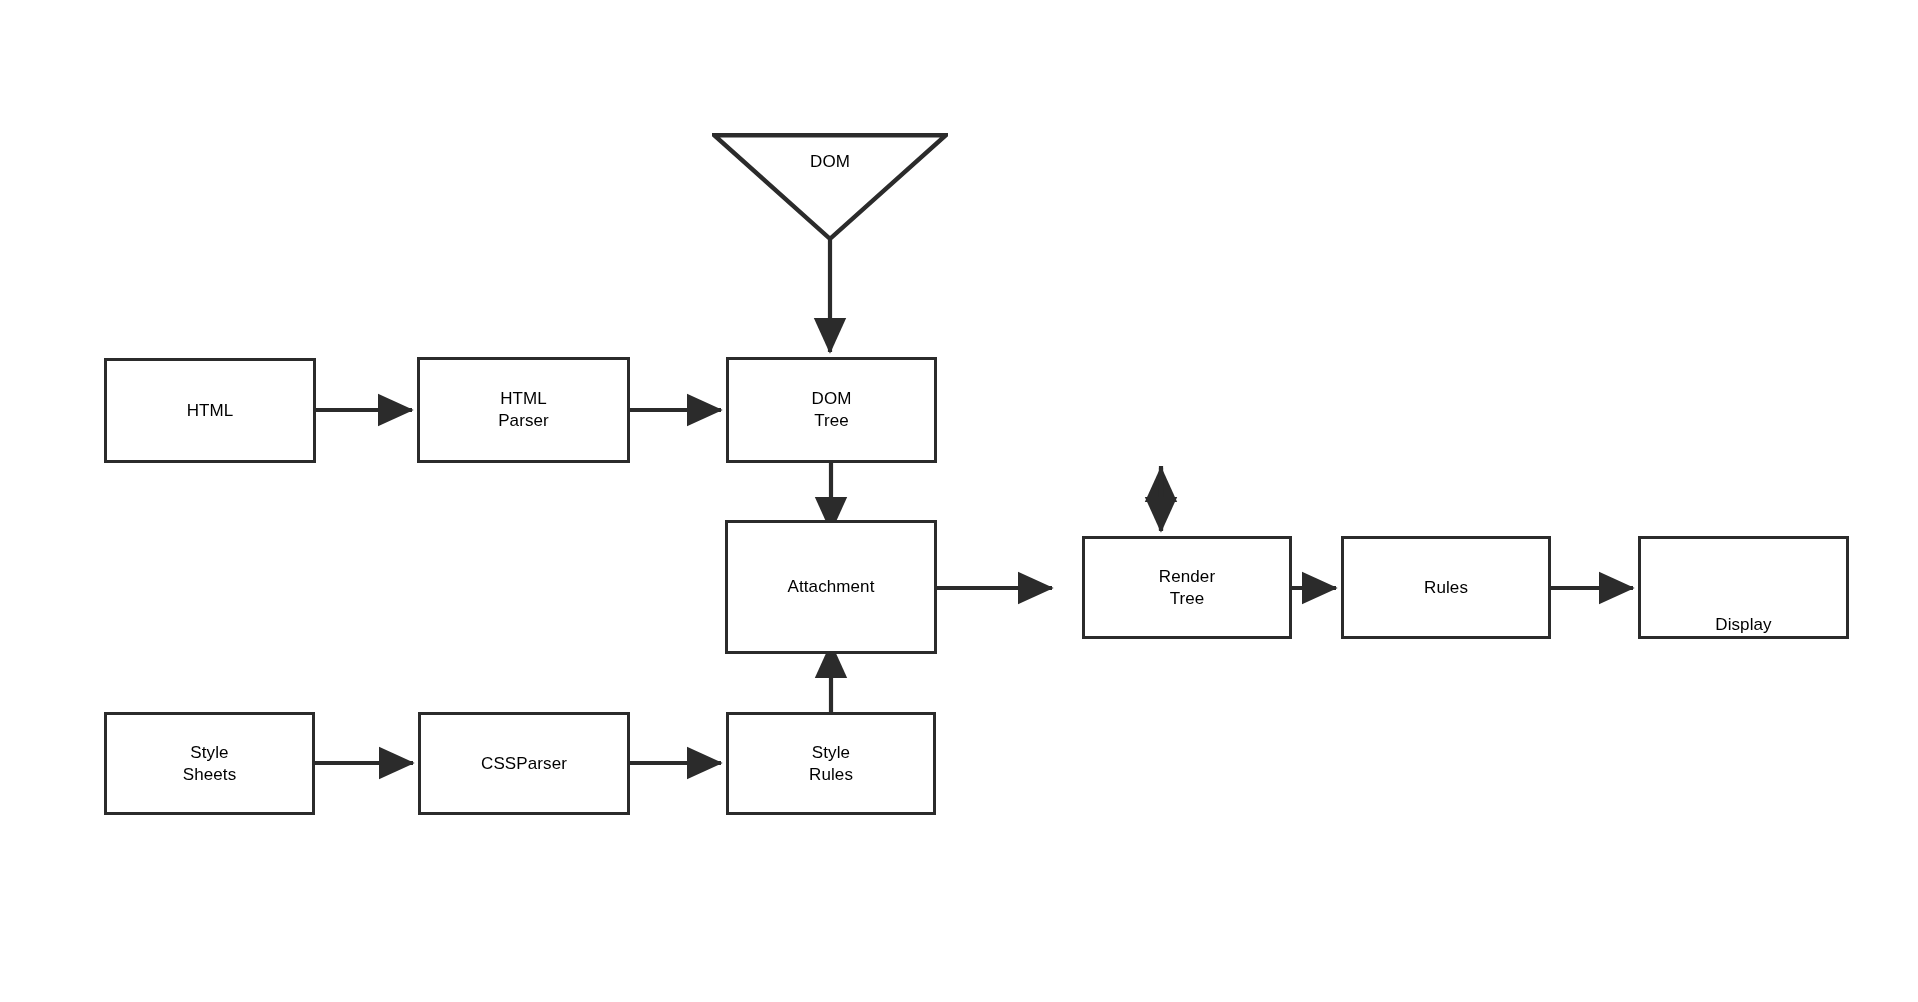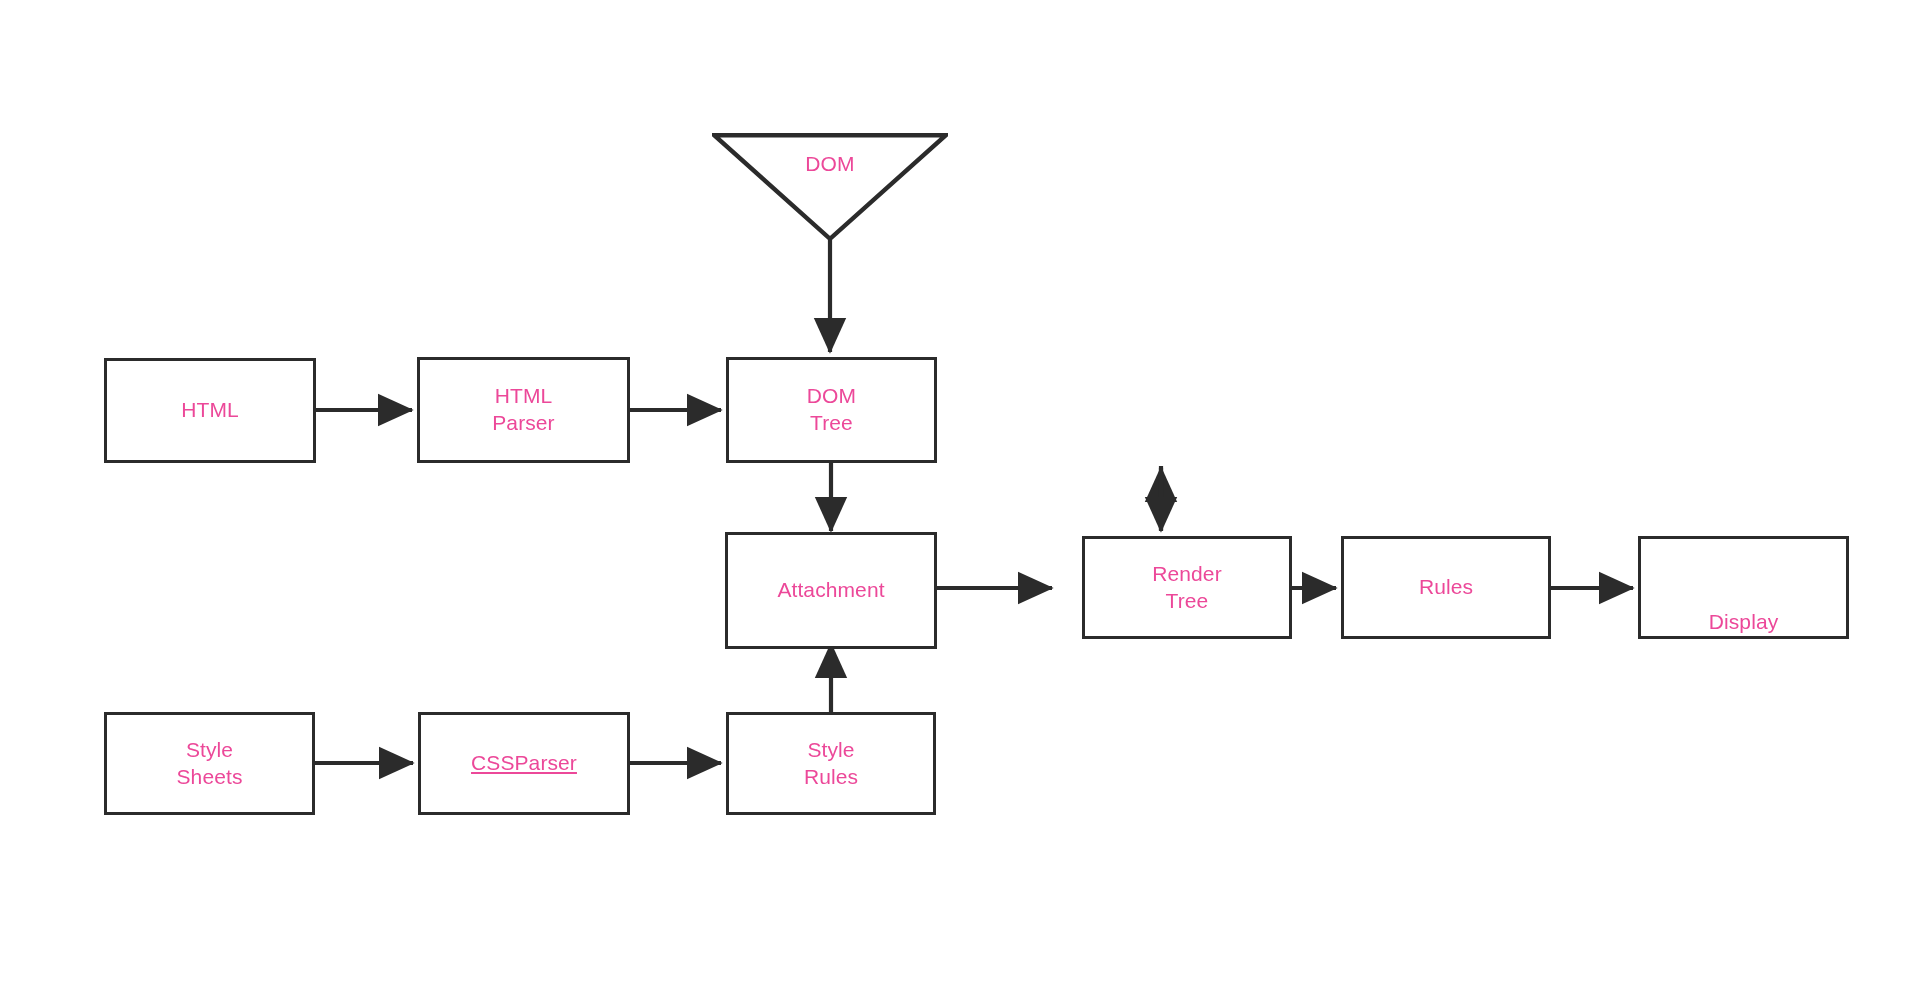--- a/index.html
+++ b/index.html
@@ -25,22 +25,22 @@
     height: 1002px;
     pointer-events: none;
   }
   .node {
     position: absolute;
     box-sizing: border-box;
     display: flex;
     align-items: center;
     justify-content: center;
     text-align: center;
-    color: #ec4899;
-    font-size: 21px;
+    color: #000000;
+    font-size: 17px;
     line-height: 1.28;
     letter-spacing: 0.1px;
     white-space: pre-line;
   }
   .node.box {
     border: 3px solid #2b2b2b;
     background: #ffffff;
   }
   .node.triangle {
     border: none;
@@ -112,21 +112,21 @@
     </svg>
     <span class="tri-label">DOM</span>
   </div>
 
   <div class="node box" style="left:726px; top:357px; width:211px; height:106px;">
     <span>DOM
 Tree</span>
   </div>
 
 
-  <div class="node box" style="left:725px; top:532px; width:212px; height:117px;text-align:right;">
+  <div class="node box" style="left:725px; top:520px; width:212px; height:134px;text-align:right;">
     <span>Attachment</span>
   </div>
 
   <div class="node box" style="left:1057px; top:536px; width:210px; height:103px;margin-left:25px;">
     <span>Render
 Tree</span>
   </div>
 
   <div class="node box" style="left:1341px; top:536px; width:210px; height:103px;">
     <span>Rules</span>
@@ -134,21 +134,21 @@
 
   <div class="node box" style="left:1638px; top:536px; width:211px; height:103px;align-items:flex-end;">
     <span>Display</span>
   </div>
 
   <div class="node box" style="left:104px; top:712px; width:211px; height:103px;">
     <span>Style
 Sheets</span>
   </div>
 
-  <div class="node box" style="left:418px; top:712px; width:212px; height:103px;text-decoration:underline;">
+  <div class="node box" style="left:418px; top:712px; width:212px; height:103px;">
     <span>CSSParser</span>
   </div>
 
   <div class="node box" style="left:726px; top:712px; width:210px; height:103px;">
     <span>Style
 Rules</span>
   </div>
 
 </div>
 

